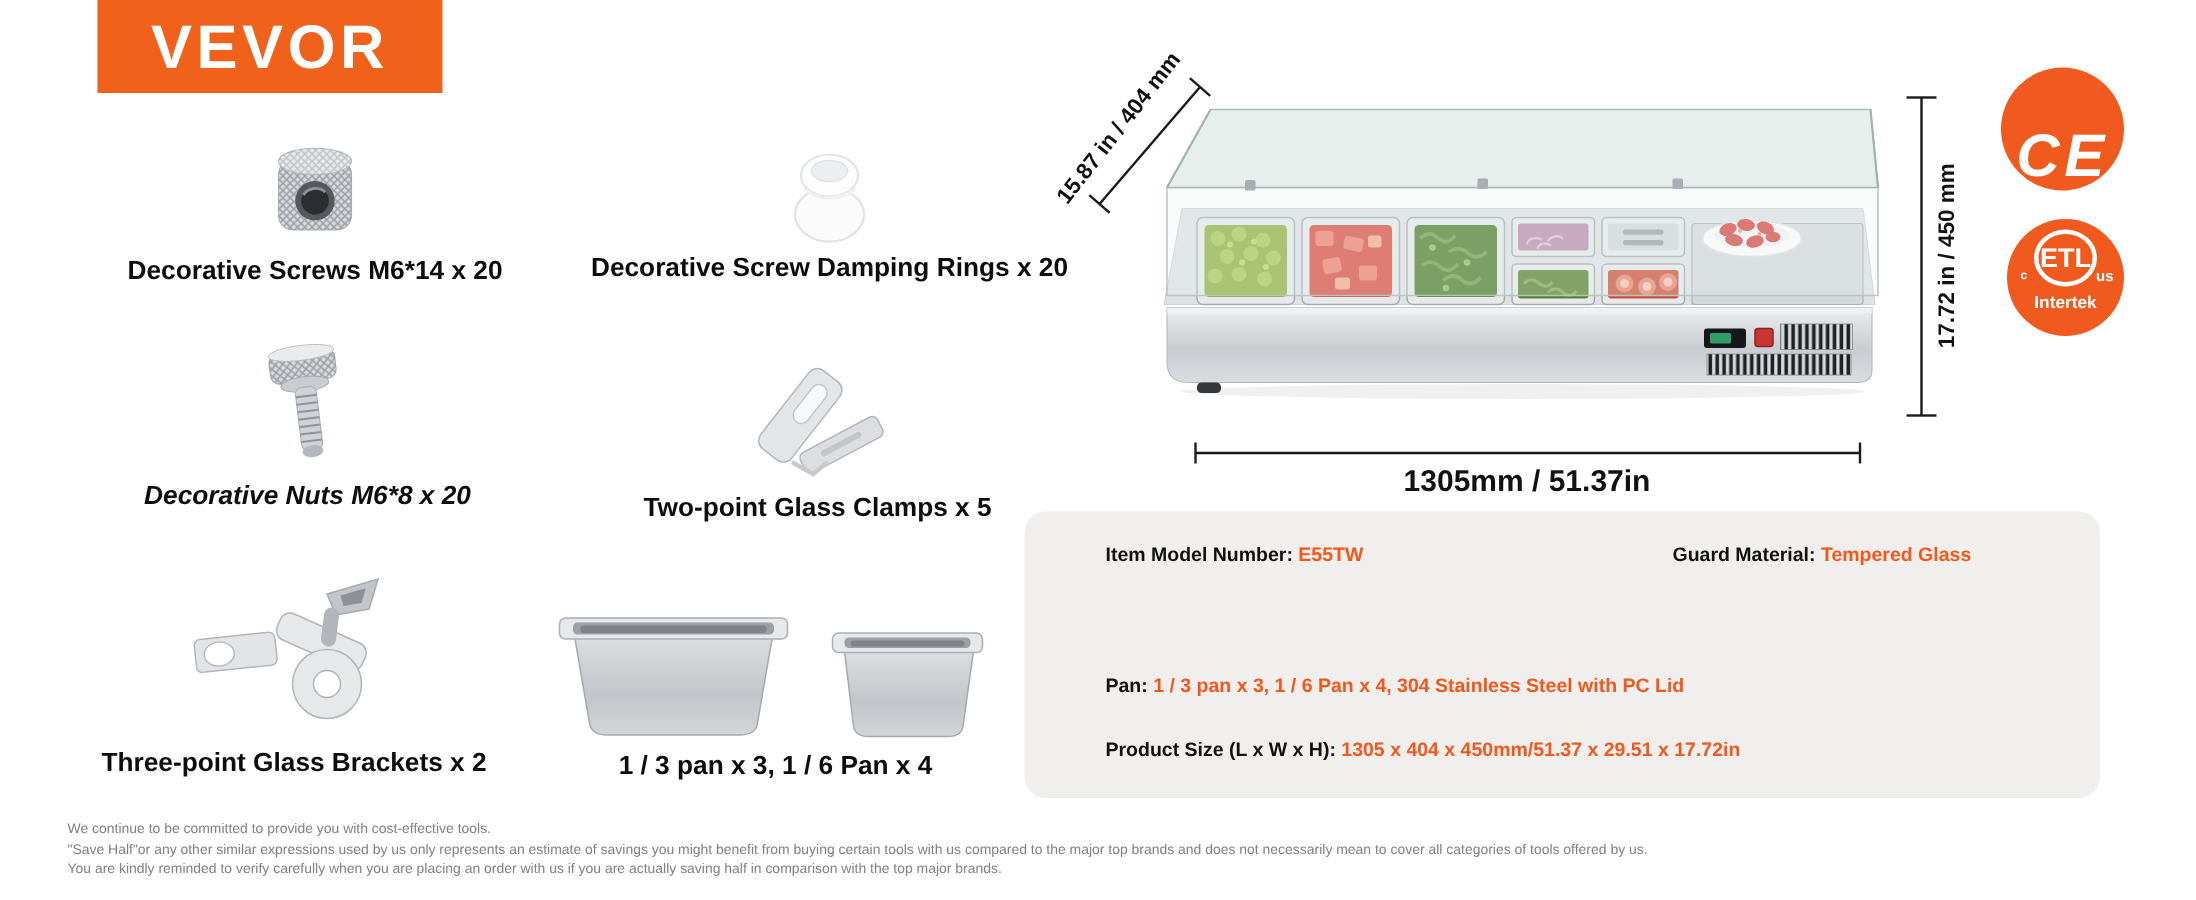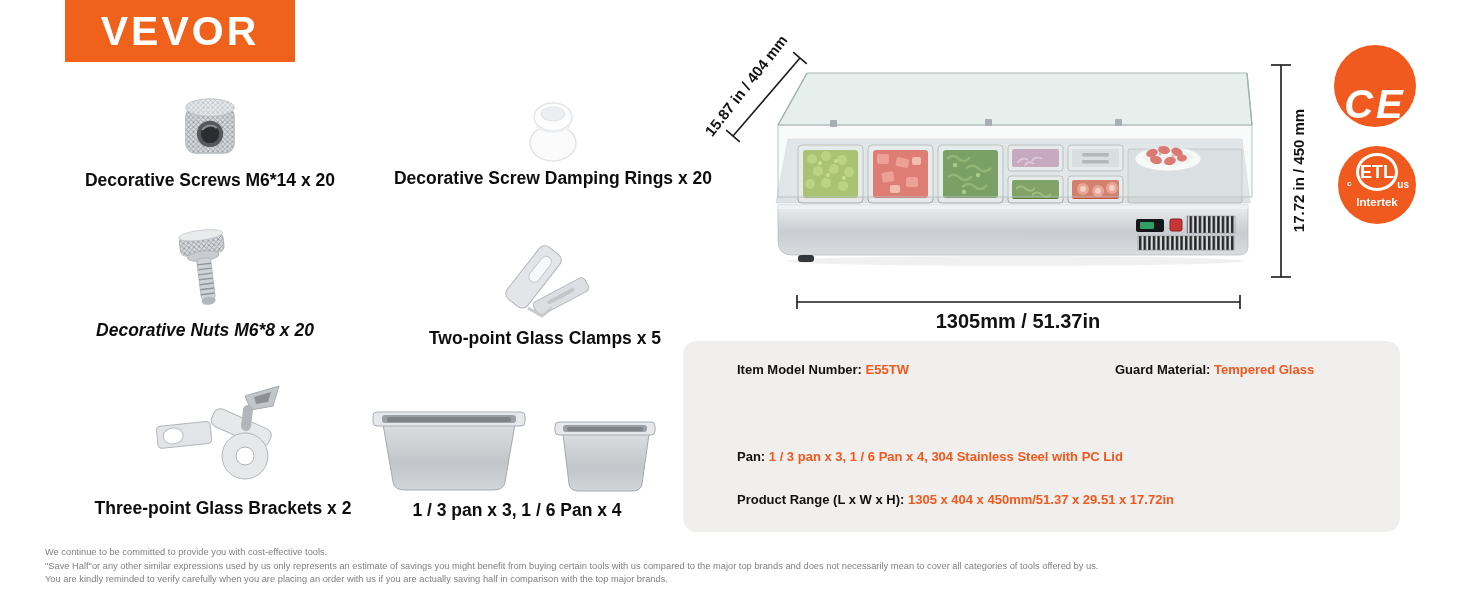--- a/index.html
+++ b/index.html
@@ -13,21 +13,21 @@
   .logo span { color:#fff; font-size:41px; font-weight:800; letter-spacing:3px; }
 
   
   .part { position:absolute; text-align:center; }
   .part .icon-box { display:flex; align-items:flex-end; justify-content:center; }
   .part .plabel { font-size:17.5px; font-weight:bold; color:#0d0d0d; margin-top:4px; }
   .p1 { left:60px;  top:82px;  width:300px; } .p1 .icon-box { height:84px; }
   .p2 { left:388px; top:84px;  width:330px; } .p2 .icon-box { height:80px; }
   .p3 { left:55px;  top:220px; width:300px;font-style:italic; } .p3 .icon-box { height:96px; }
   .p4 { left:380px; top:234px; width:330px; } .p4 .icon-box { height:90px; }
-  .p5 { left:68px;  top:380px; width:310px; } .p5 .icon-box { height:114px; }
+  .p5 { left:41px;  top:380px; width:310px; } .p5 .icon-box { height:114px; }
   .p6 { left:352px; top:384px; width:330px; } .p6 .icon-box { height:112px; }
 
   
   .product-svg { position:absolute; left:770px; top:53px; }
   .anno-svg { position:absolute; left:700px; top:30px; pointer-events:none; }
   .dim { position:absolute; font-weight:bold; color:#111; text-align:center; }
   .dim-depth  { left:671px; top:77px;  width:150px; font-size:15px; transform:rotate(-52deg); }
   .dim-height { left:1198px; top:162px; width:200px; font-size:15px; transform:rotate(-90deg); }
   .dim-length { left:918px; top:310px; width:200px; font-size:20px; }
 
@@ -361,21 +361,21 @@
     <div class="spec-row row1">
       <span>Item Model Number: </span><span class="val">E55TW</span>
       <span class="pair2">
         <span>Guard Material: </span><span class="val">Tempered Glass</span>
       </span>
     </div>
     <div class="spec-row row3">
       <span>Pan: </span><span class="val">1 / 3 pan x 3, 1 / 6 Pan x 4, 304 Stainless Steel with PC Lid</span>
     </div>
     <div class="spec-row row4">
-      <span>Product Range (L x W x H): </span><span class="val">1305 x 404 x 450mm/51.37 x 29.51 x 17.72in</span>
+      <span>Product Size (L x W x H): </span><span class="val">1305 x 404 x 450mm/51.37 x 29.51 x 17.72in</span>
     </div>
   </div>
 
   <div class="footer">
     <div>We continue to be committed to provide you with cost-effective tools.</div>
     <div>"Save Half"or any other similar expressions used by us only represents an estimate of savings you might benefit from buying certain tools with us compared to the major top brands and does not necessarily mean to cover all categories of tools offered by us.</div>
     <div>You are kindly reminded to verify carefully when you are placing an order with us if you are actually saving half in comparison with the top major brands.</div>
   </div>
 
 </div>

